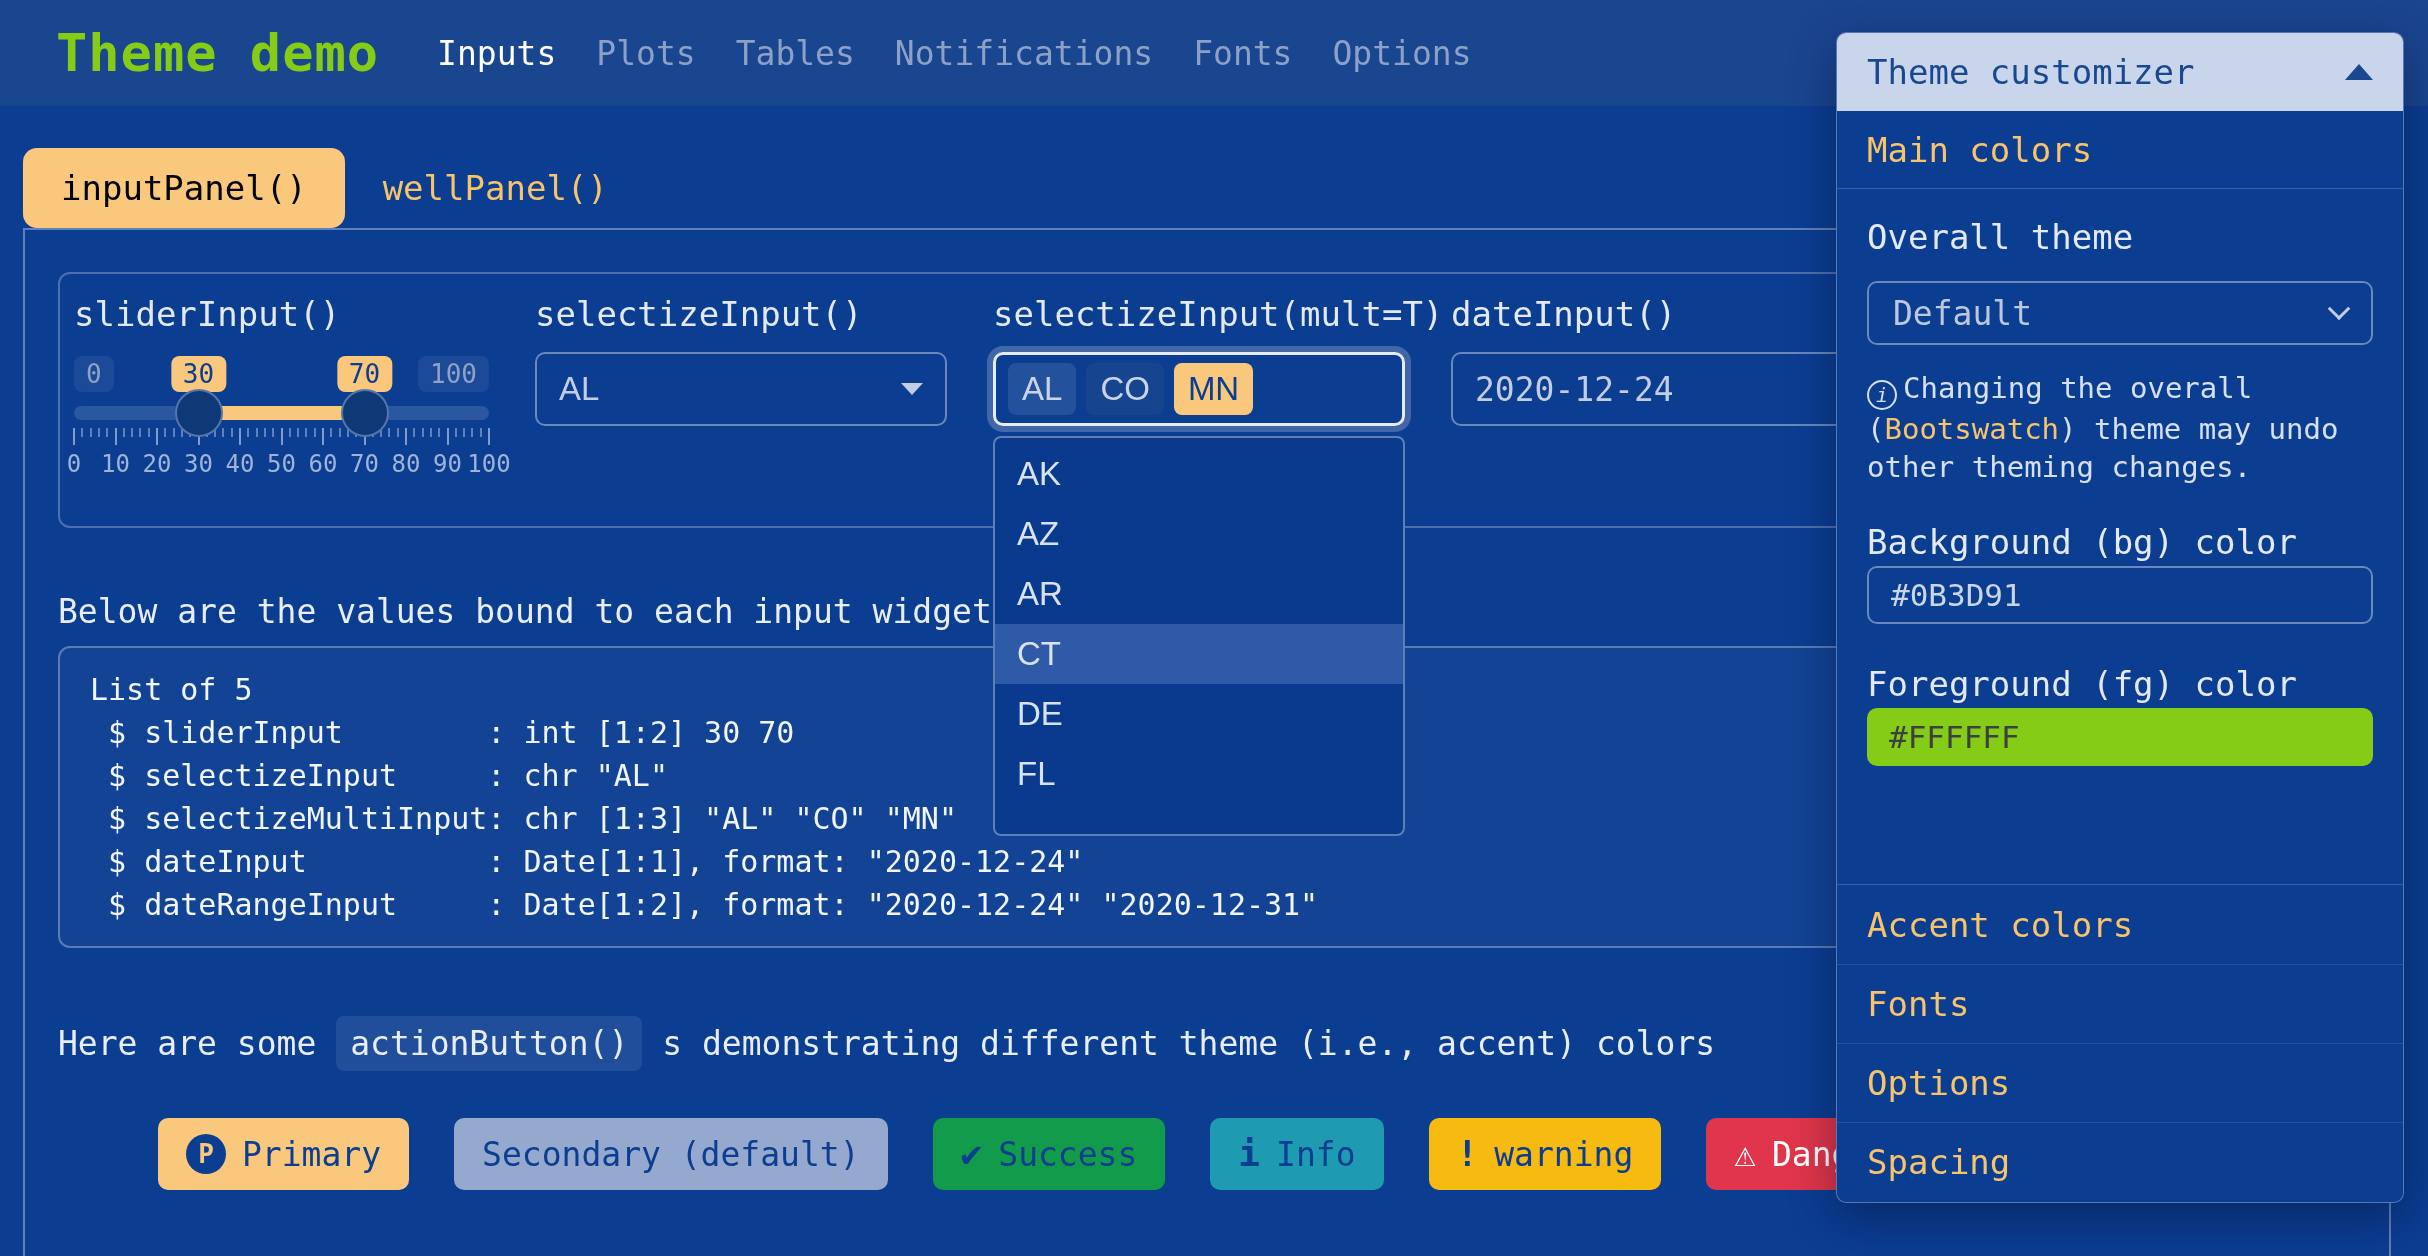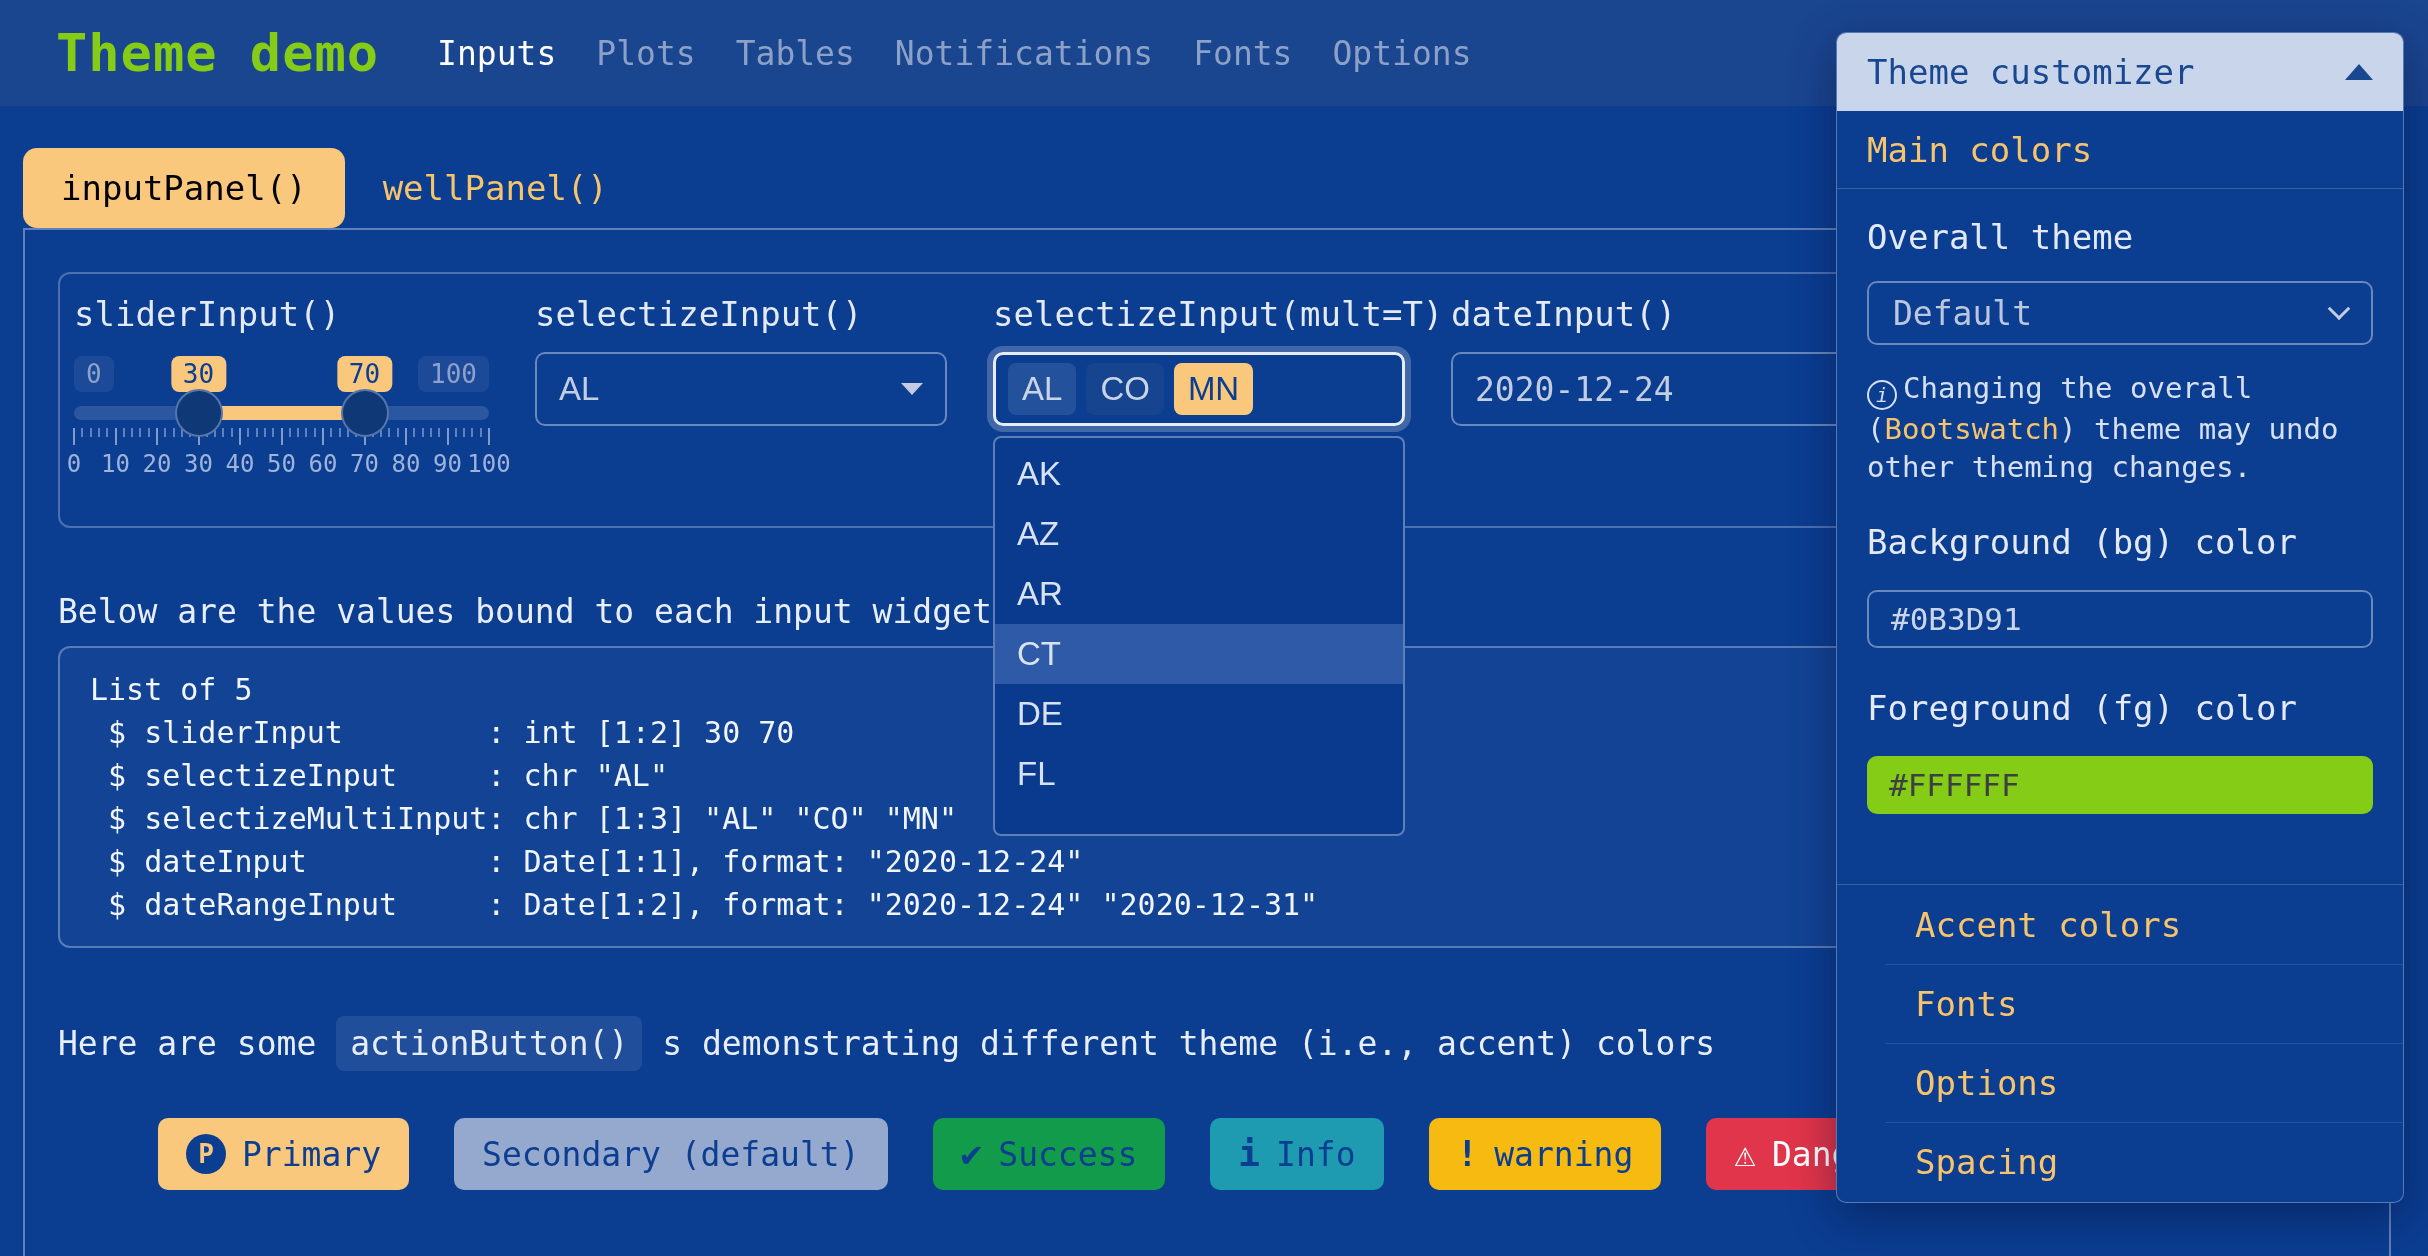--- a/index.html
+++ b/index.html
@@ -156,26 +156,26 @@
   .cz-note { margin-top:24px; font-size:29px; line-height:38px; color:#D6E0F0; width:508px; }
   .info-circle {
     display:inline-flex; align-items:center; justify-content:center;
     width:30px; height:30px; border:2px solid #D6E0F0; border-radius:50%;
     font-size:20px; font-style:italic; margin-right:6px; vertical-align:-4px;
   }
   .link-orange { color:#F7C46C; cursor:pointer; }
   .cz-label-bg { margin-top:36px; }
   .cz-label-fg { margin-top:40px; }
   .color-input {
-    margin-top:28px; height:58px; width:100%; border:2px solid rgba(198,212,236,0.5); border-radius:10px;
+    margin-top:4px; height:58px; width:100%; border:2px solid rgba(198,212,236,0.5); border-radius:10px;
     background:transparent; color:#CBD5E8; font-size:31px; padding:0 22px;
     font-family:"DejaVu Sans Mono","Liberation Mono",monospace; outline:none;
   }
   .color-input.white { background:#84cc16; color:#3C4043; border:none; }
-  .cz-links { border-top:1px solid rgba(201,213,234,0.25);padding-left:48px; }
+  .cz-links { border-top:1px solid rgba(201,213,234,0.25); }
   .cz-link { height:79px; display:flex; align-items:center; padding:0 30px; font-size:34px; color:#F7C46C; cursor:pointer; }
   .cz-link + .cz-link { border-top:1px solid rgba(201,213,234,0.15); }
 </style>
 </head>
 <body>
 
 <header class="navbar">
   <div class="brand">Theme demo</div>
   <nav>
     <ul class="nav-list">

